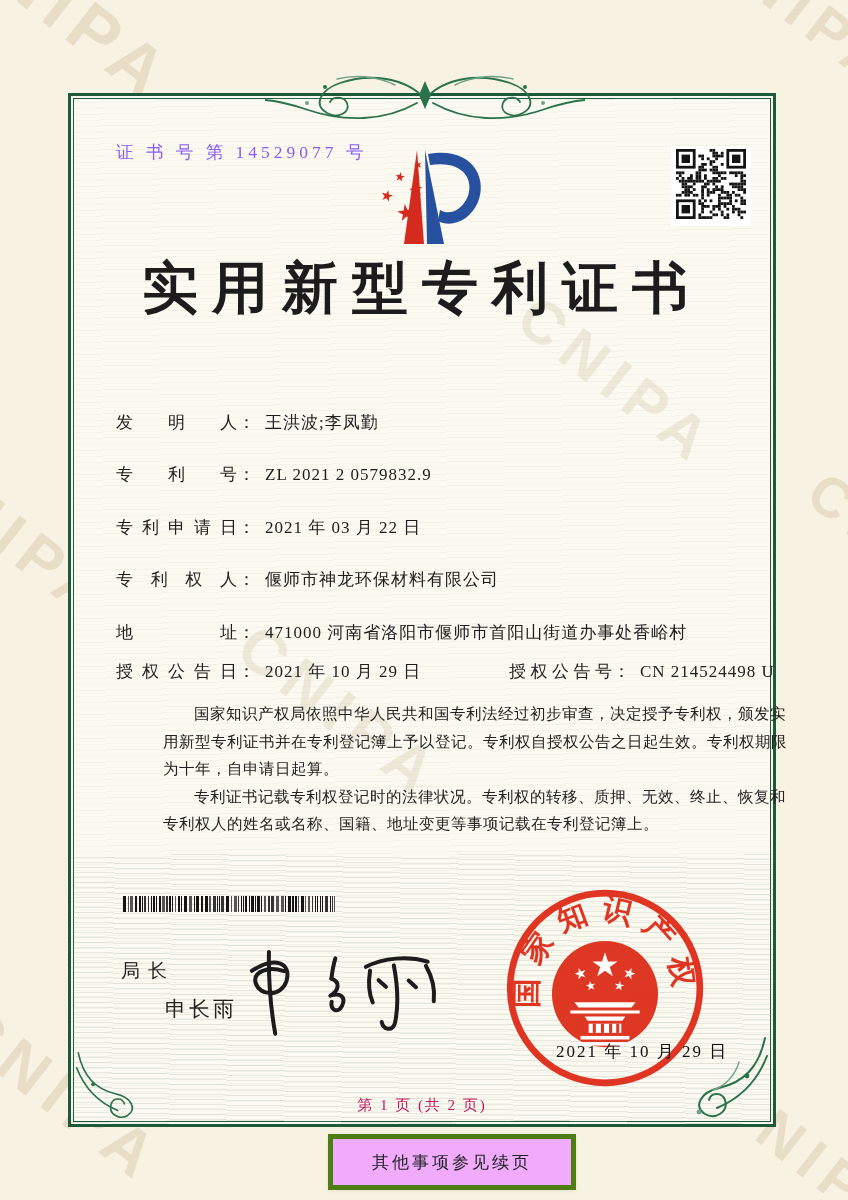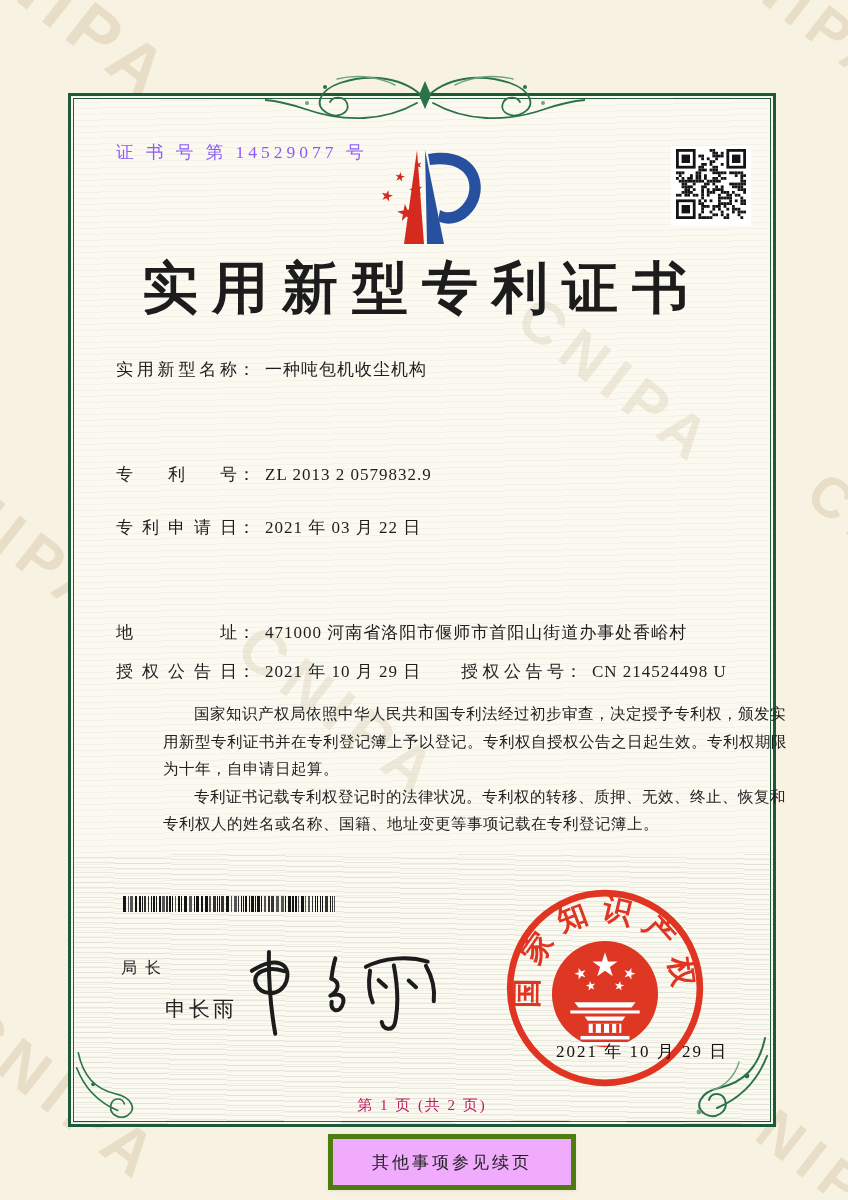--- a/index.html
+++ b/index.html
@@ -32,21 +32,21 @@
   .colon{margin-right:10px;}
   .fval{letter-spacing:1px;}
   .frow2{position:absolute;left:390px;font-size:17px;white-space:nowrap;}
   .frow2 .flabel{width:104px;}
   
   .paras{position:absolute;left:45px;top:604px;width:632px;font-size:15.5px;
          line-height:1.78;color:#222;letter-spacing:0.5px;margin-left:47px;}
   .paras p{margin:0;text-indent:2em;}
   
   .barcode{position:absolute;left:52px;top:800px;}
-  .officer-title{position:absolute;left:50px;top:862px;font-size:16px;letter-spacing:8px;text-align:right;}
+  .officer-title{position:absolute;left:50px;top:862px;font-size:19px;letter-spacing:8px;text-align:right;}
   .officer-name{position:absolute;left:50px;top:899px;font-size:21px;letter-spacing:3px;margin-left:44px;}
   .signature{position:absolute;left:158px;top:838px;transform:rotate(-3deg);}
   .seal{position:absolute;left:432px;top:790px;width:204px;height:204px;opacity:.95;}
   .seal-date{position:absolute;left:438px;top:944px;width:266px;text-align:center;
              font-size:17px;letter-spacing:2px;color:#111;z-index:3;}
   .page-info{position:absolute;left:0;top:1000px;width:100%;text-align:center;
              font-size:15px;letter-spacing:2px;color:#be185d;}
   .flourish{position:absolute;left:194px;top:-27px;z-index:3;}
   .corner{position:absolute;z-index:3;}
   .corner-br{right:4px;bottom:2px;}
@@ -334,36 +334,39 @@
             <rect x="53.199999999999996" y="2.8" width="14" height="14" fill="#fff"></rect>
             <rect x="56" y="5.6" width="8.399999999999999" height="8.399999999999999" fill="#141414"></rect>
             <rect x="0" y="50.4" width="19.599999999999998" height="19.599999999999998" fill="#141414"></rect>
             <rect x="2.8" y="53.199999999999996" width="14" height="14" fill="#fff"></rect>
             <rect x="5.6" y="56" width="8.399999999999999" height="8.399999999999999" fill="#141414"></rect>
           </svg></div>
       </div>
 
     <div class="title">实用新型专利证书</div>
 
-    <div class="frow" style="top:262px;">
-      <span class="flabel">实用新型名称</span><span class="colon">：</span><span class="fval">一种吨包机收尘机构</span>
+    <div class="frow" style="top:315px;">
+      <span class="flabel">发明人</span><span class="colon">：</span><span class="fval">王洪波;李凤勤</span>
     </div>
     <div class="frow" style="top:367px;">
-      <span class="flabel">专利号</span><span class="colon">：</span><span class="fval">ZL 2013 2 0579832.9</span>
+      <span class="flabel">专利号</span><span class="colon">：</span><span class="fval">ZL 2021 2 0579832.9</span>
     </div>
     <div class="frow" style="top:420px;">
       <span class="flabel">专利申请日</span><span class="colon">：</span><span class="fval">2021 年 03 月 22 日</span>
     </div>
+    <div class="frow" style="top:472px;">
+      <span class="flabel">专利权人</span><span class="colon">：</span><span class="fval">偃师市神龙环保材料有限公司</span>
+    </div>
     <div class="frow" style="top:525px;">
       <span class="flabel">地址</span><span class="colon">：</span><span class="fval">471000 河南省洛阳市偃师市首阳山街道办事处香峪村</span>
     </div>
     <div class="frow" style="top:564px;">
       <span class="flabel">授权公告日</span><span class="colon">：</span><span class="fval">2021 年 10 月 29 日</span>
     </div>
-    <div class="frow2" style="top:564px;">
+    <div class="frow2" style="top:564px;margin-left:48px;">
       <span class="flabel">授权公告号</span><span class="colon">：</span><span class="fval">CN 214524498 U</span>
     </div>
 
     <div class="paras">
       <p>国家知识产权局依照中华人民共和国专利法经过初步审查，决定授予专利权，颁发实用新型专利证书并在专利登记簿上予以登记。专利权自授权公告之日起生效。专利权期限为十年，自申请日起算。</p>
       <p>专利证书记载专利权登记时的法律状况。专利权的转移、质押、无效、终止、恢复和专利权人的姓名或名称、国籍、地址变更等事项记载在专利登记簿上。</p>
     </div>
 
     <div class="barcode" id="barcode"><svg width="215" height="16">
           <rect x="0" y="0" width="3" height="16" fill="#141414"></rect>

